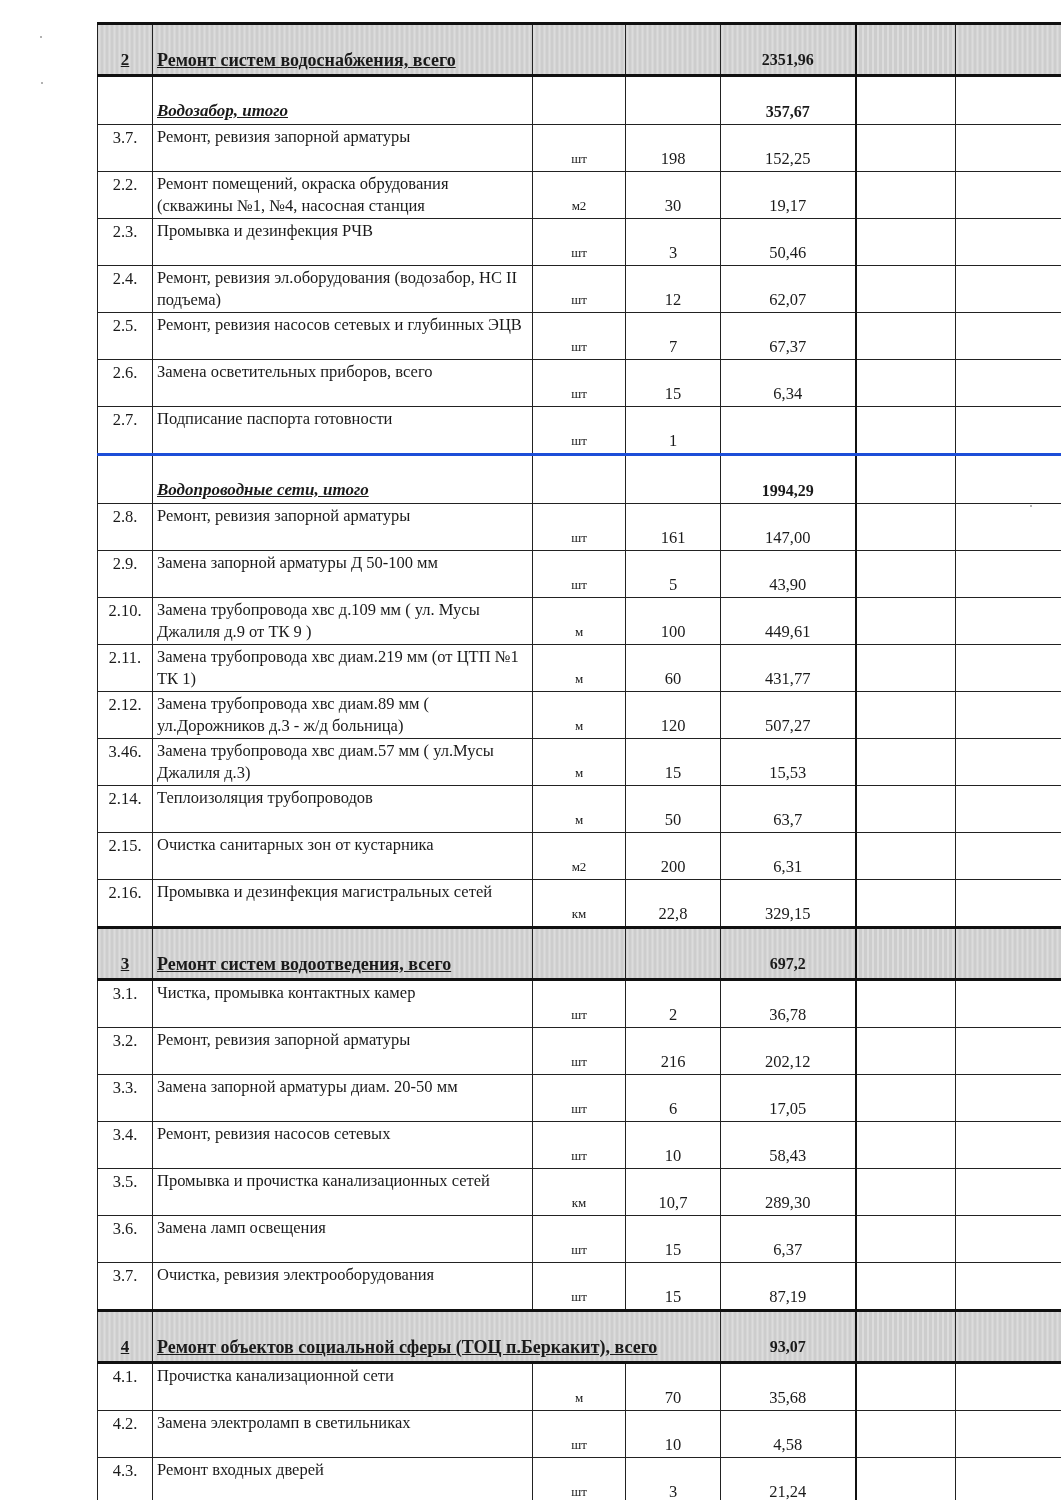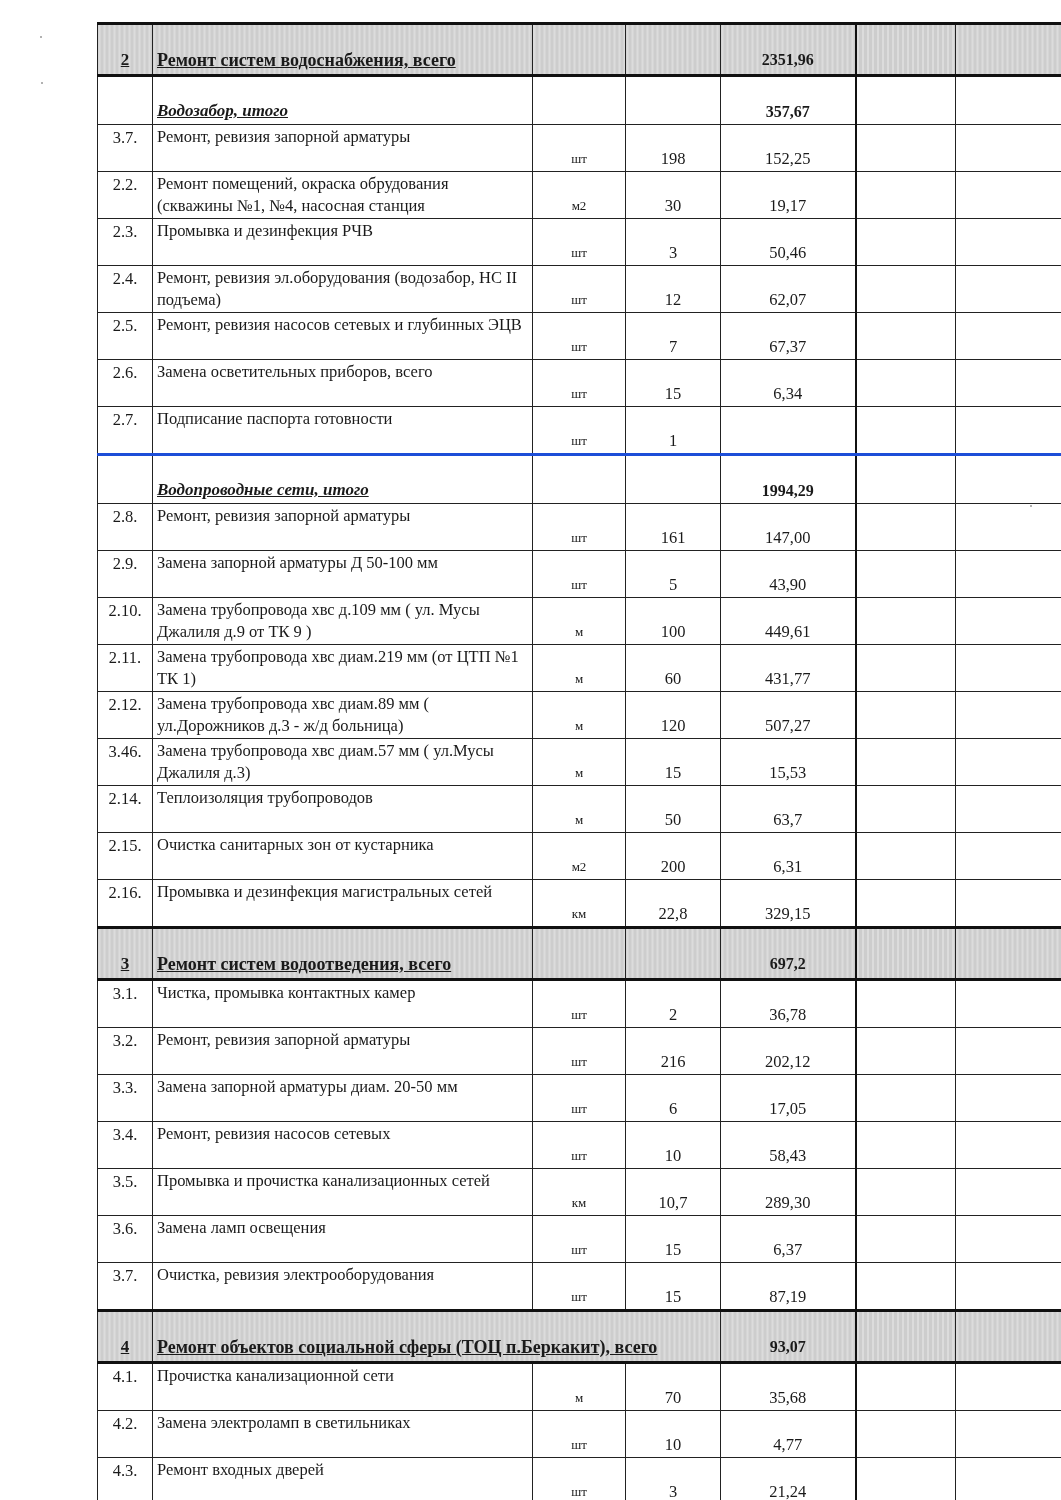--- a/index.html
+++ b/index.html
@@ -307,21 +307,21 @@
           <td class="qty">70</td>
           <td class="sum">35,68</td>
           <td class="c4"></td>
           <td></td>
         </tr>
         <tr class="item">
           <td class="num">4.2.</td>
           <td class="name">Замена электроламп в светильниках</td>
           <td class="unit">шт</td>
           <td class="qty">10</td>
-          <td class="sum">4,77</td>
+          <td class="sum">4,58</td>
           <td class="c4"></td>
           <td></td>
         </tr>
         <tr class="item">
           <td class="num">4.3.</td>
           <td class="name">Ремонт входных дверей</td>
           <td class="unit">шт</td>
           <td class="qty">3</td>
           <td class="sum">21,24</td>
           <td class="c4"></td>

